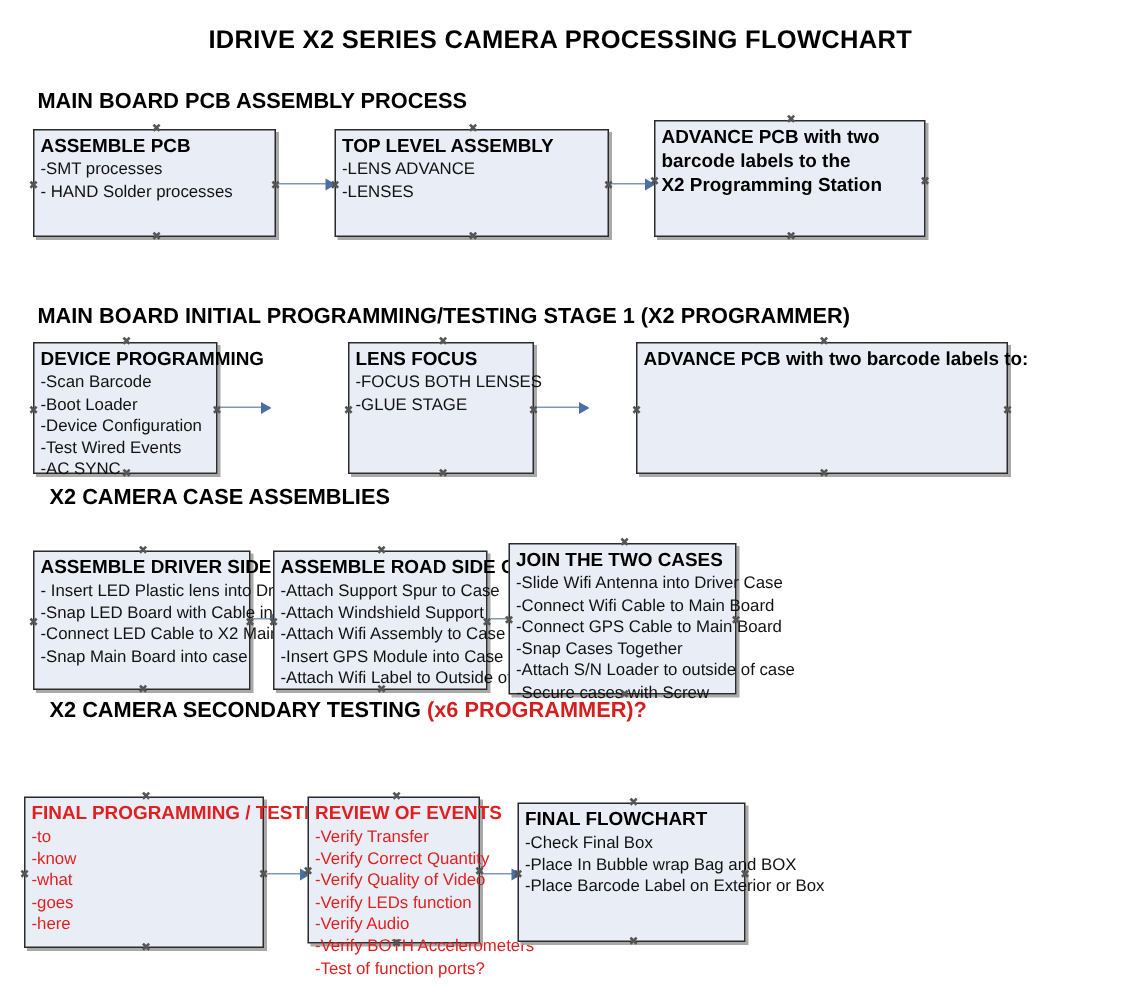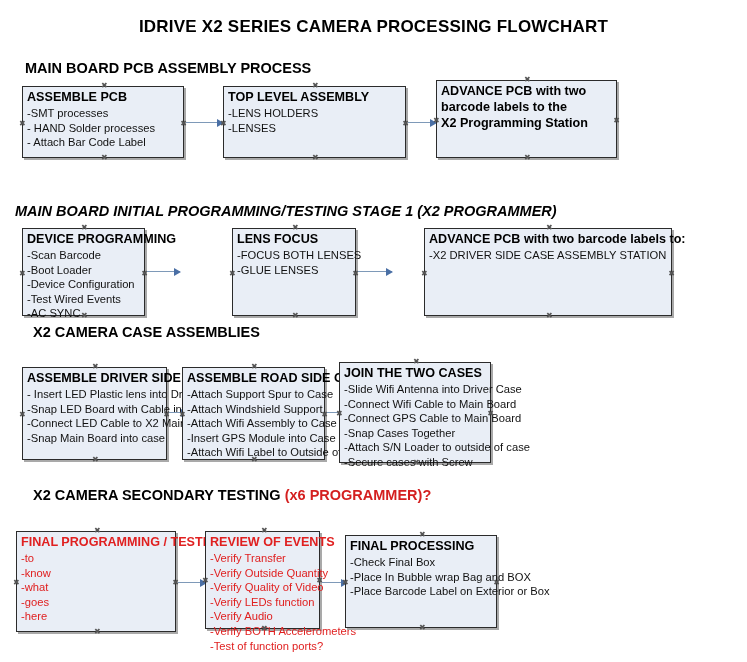--- a/index.html
+++ b/index.html
@@ -62,36 +62,35 @@
 
   <div class="chart-title">IDRIVE X2  SERIES CAMERA PROCESSING FLOWCHART</div>
 
   <div class="section-head" style="left:25px;top:60px;text-align:right;">MAIN BOARD PCB ASSEMBLY PROCESS</div>
 
   <div class="pbox" style="left:22px;top:86px;width:162px;height:72px;">
     <span class="bt">ASSEMBLE PCB</span>
     <ul>
       <li>-SMT processes</li>
       <li>- HAND Solder processes</li>
-      <li>- Attach Bar Code Label</li>
     </ul>
     <span class="hx" style="left:78px;top:-5px;">✖</span>
     <span class="hx" style="left:-4px;top:33px;">✖</span>
     <span class="hx" style="right:-4px;top:33px;">✖</span>
     <span class="hx" style="left:78px;bottom:-5px;">✖</span>
   </div>
 
   <div class="conn" style="left:186px;top:122px;width:37px;">
     <span class="arrow"></span>
   </div>
 
   <div class="pbox" style="left:223px;top:86px;width:183px;height:72px;">
     <span class="bt">TOP LEVEL ASSEMBLY</span>
     <ul>
-      <li>-LENS HOLDERS</li>
+      <li>-LENS ADVANCE</li>
       <li>-LENSES</li>
     </ul>
     <span class="hx" style="left:88px;top:-5px;">✖</span>
     <span class="hx" style="left:-4px;top:33px;">✖</span>
     <span class="hx" style="right:-4px;top:33px;">✖</span>
     <span class="hx" style="left:88px;bottom:-5px;">✖</span>
   </div>
 
   <div class="conn" style="left:408px;top:122px;width:28px;">
     <span class="arrow"></span>
@@ -100,21 +99,21 @@
   <div class="pbox" style="left:436px;top:80px;width:181px;height:78px;">
     <span class="bt">ADVANCE PCB with two</span>
     <span class="bt">barcode labels to the</span>
     <span class="bt"> X2 Programming Station</span>
     <span class="hx" style="left:87px;top:-5px;">✖</span>
     <span class="hx" style="left:-4px;top:36px;">✖</span>
     <span class="hx" style="right:-4px;top:36px;">✖</span>
     <span class="hx" style="left:87px;bottom:-5px;">✖</span>
   </div>
 
-  <div class="section-head" style="left:15px;top:203px;font-style:italic;">MAIN BOARD INITIAL PROGRAMMING/TESTING STAGE 1 (X2 PROGRAMMER)</div>
+  <div class="section-head" style="left:25px;top:203px;">MAIN BOARD INITIAL PROGRAMMING/TESTING STAGE 1 (X2 PROGRAMMER)</div>
 
   <div class="pbox" style="left:22px;top:228px;width:123px;height:88px;">
     <span class="bt">DEVICE PROGRAMMING</span>
     <ul>
       <li>-Scan Barcode</li>
       <li>-Boot Loader</li>
       <li>-Device Configuration</li>
       <li>-Test Wired Events</li>
       <li>-AC SYNC</li>
     </ul>
@@ -125,37 +124,34 @@
   </div>
 
   <div class="conn" style="left:147px;top:271px;width:33px;">
     <span class="arrow"></span>
   </div>
 
   <div class="pbox" style="left:232px;top:228px;width:124px;height:88px;">
     <span class="bt">LENS FOCUS</span>
     <ul>
       <li>-FOCUS BOTH LENSES</li>
-      <li>-GLUE LENSES</li>
+      <li>-GLUE STAGE</li>
     </ul>
     <span class="hx" style="left:59px;top:-5px;">✖</span>
     <span class="hx" style="left:-4px;top:41px;">✖</span>
     <span class="hx" style="right:-4px;top:41px;">✖</span>
     <span class="hx" style="left:59px;bottom:-5px;">✖</span>
   </div>
 
   <div class="conn" style="left:358px;top:271px;width:34px;">
     <span class="arrow"></span>
   </div>
 
   <div class="pbox" style="left:424px;top:228px;width:248px;height:88px;">
     <span class="bt">ADVANCE PCB with two barcode labels to:</span>
-    <ul>
-      <li>-X2 DRIVER  SIDE  CASE  ASSEMBLY STATION</li>
-    </ul>
     <span class="hx" style="left:121px;top:-5px;">✖</span>
     <span class="hx" style="left:-4px;top:41px;">✖</span>
     <span class="hx" style="right:-4px;top:41px;">✖</span>
     <span class="hx" style="left:121px;bottom:-5px;">✖</span>
   </div>
 
   <div class="section-head" style="left:33px;top:324px;">X2 CAMERA CASE ASSEMBLIES</div>
 
   <div class="pbox" style="left:22px;top:367px;width:145px;height:93px;">
     <span class="bt">ASSEMBLE DRIVER SIDE CASE</span>
@@ -203,21 +199,21 @@
       <li>-Snap Cases Together</li>
       <li>-Attach S/N Loader to outside of case</li>
       <li>-Secure cases with Screw</li>
     </ul>
     <span class="hx" style="left:73px;top:-5px;">✖</span>
     <span class="hx" style="left:-4px;top:47px;">✖</span>
     <span class="hx" style="right:-4px;top:47px;">✖</span>
     <span class="hx" style="left:73px;bottom:-5px;">✖</span>
   </div>
 
-  <div class="section-head" style="left:33px;top:487px;">
+  <div class="section-head" style="left:33px;top:466px;">
     <span>X2 CAMERA SECONDARY TESTING </span><span class="accent">(x6 PROGRAMMER)?</span>
   </div>
 
   <div class="pbox red" style="left:16px;top:531px;width:160px;height:101px;">
     <span class="bt">FINAL PROGRAMMING / TESTING</span>
     <ul>
       <li>-to</li>
       <li>-know</li>
       <li>-what</li>
       <li>-goes</li>
@@ -230,39 +226,39 @@
   </div>
 
   <div class="conn" style="left:178px;top:582px;width:28px;">
     <span class="arrow"></span>
   </div>
 
   <div class="pbox red" style="left:205px;top:531px;width:115px;height:98px;">
     <span class="bt">REVIEW OF EVENTS</span>
     <ul>
       <li>-Verify Transfer</li>
-      <li>-Verify Outside Quantity</li>
+      <li>-Verify Correct Quantity</li>
       <li>-Verify Quality of Video</li>
       <li>-Verify LEDs function</li>
       <li>-Verify Audio</li>
       <li>-Verify BOTH Accelerometers</li>
       <li>-Test of function ports?</li>
     </ul>
     <span class="hx" style="left:55px;top:-5px;">✖</span>
     <span class="hx" style="left:-4px;top:45px;">✖</span>
     <span class="hx" style="right:-4px;top:45px;">✖</span>
     <span class="hx" style="left:55px;bottom:-5px;">✖</span>
   </div>
 
   <div class="conn" style="left:322px;top:582px;width:25px;">
     <span class="arrow"></span>
   </div>
 
   <div class="pbox" style="left:345px;top:535px;width:152px;height:93px;">
-    <span class="bt">FINAL PROCESSING</span>
+    <span class="bt">FINAL FLOWCHART</span>
     <ul>
       <li> -Check Final Box</li>
       <li>-Place In Bubble wrap Bag and BOX</li>
       <li>-Place Barcode Label on Exterior or Box</li>
     </ul>
     <span class="hx" style="left:73px;top:-5px;">✖</span>
     <span class="hx" style="left:-4px;top:43px;">✖</span>
     <span class="hx" style="right:-4px;top:43px;">✖</span>
     <span class="hx" style="left:73px;bottom:-5px;">✖</span>
   </div>

